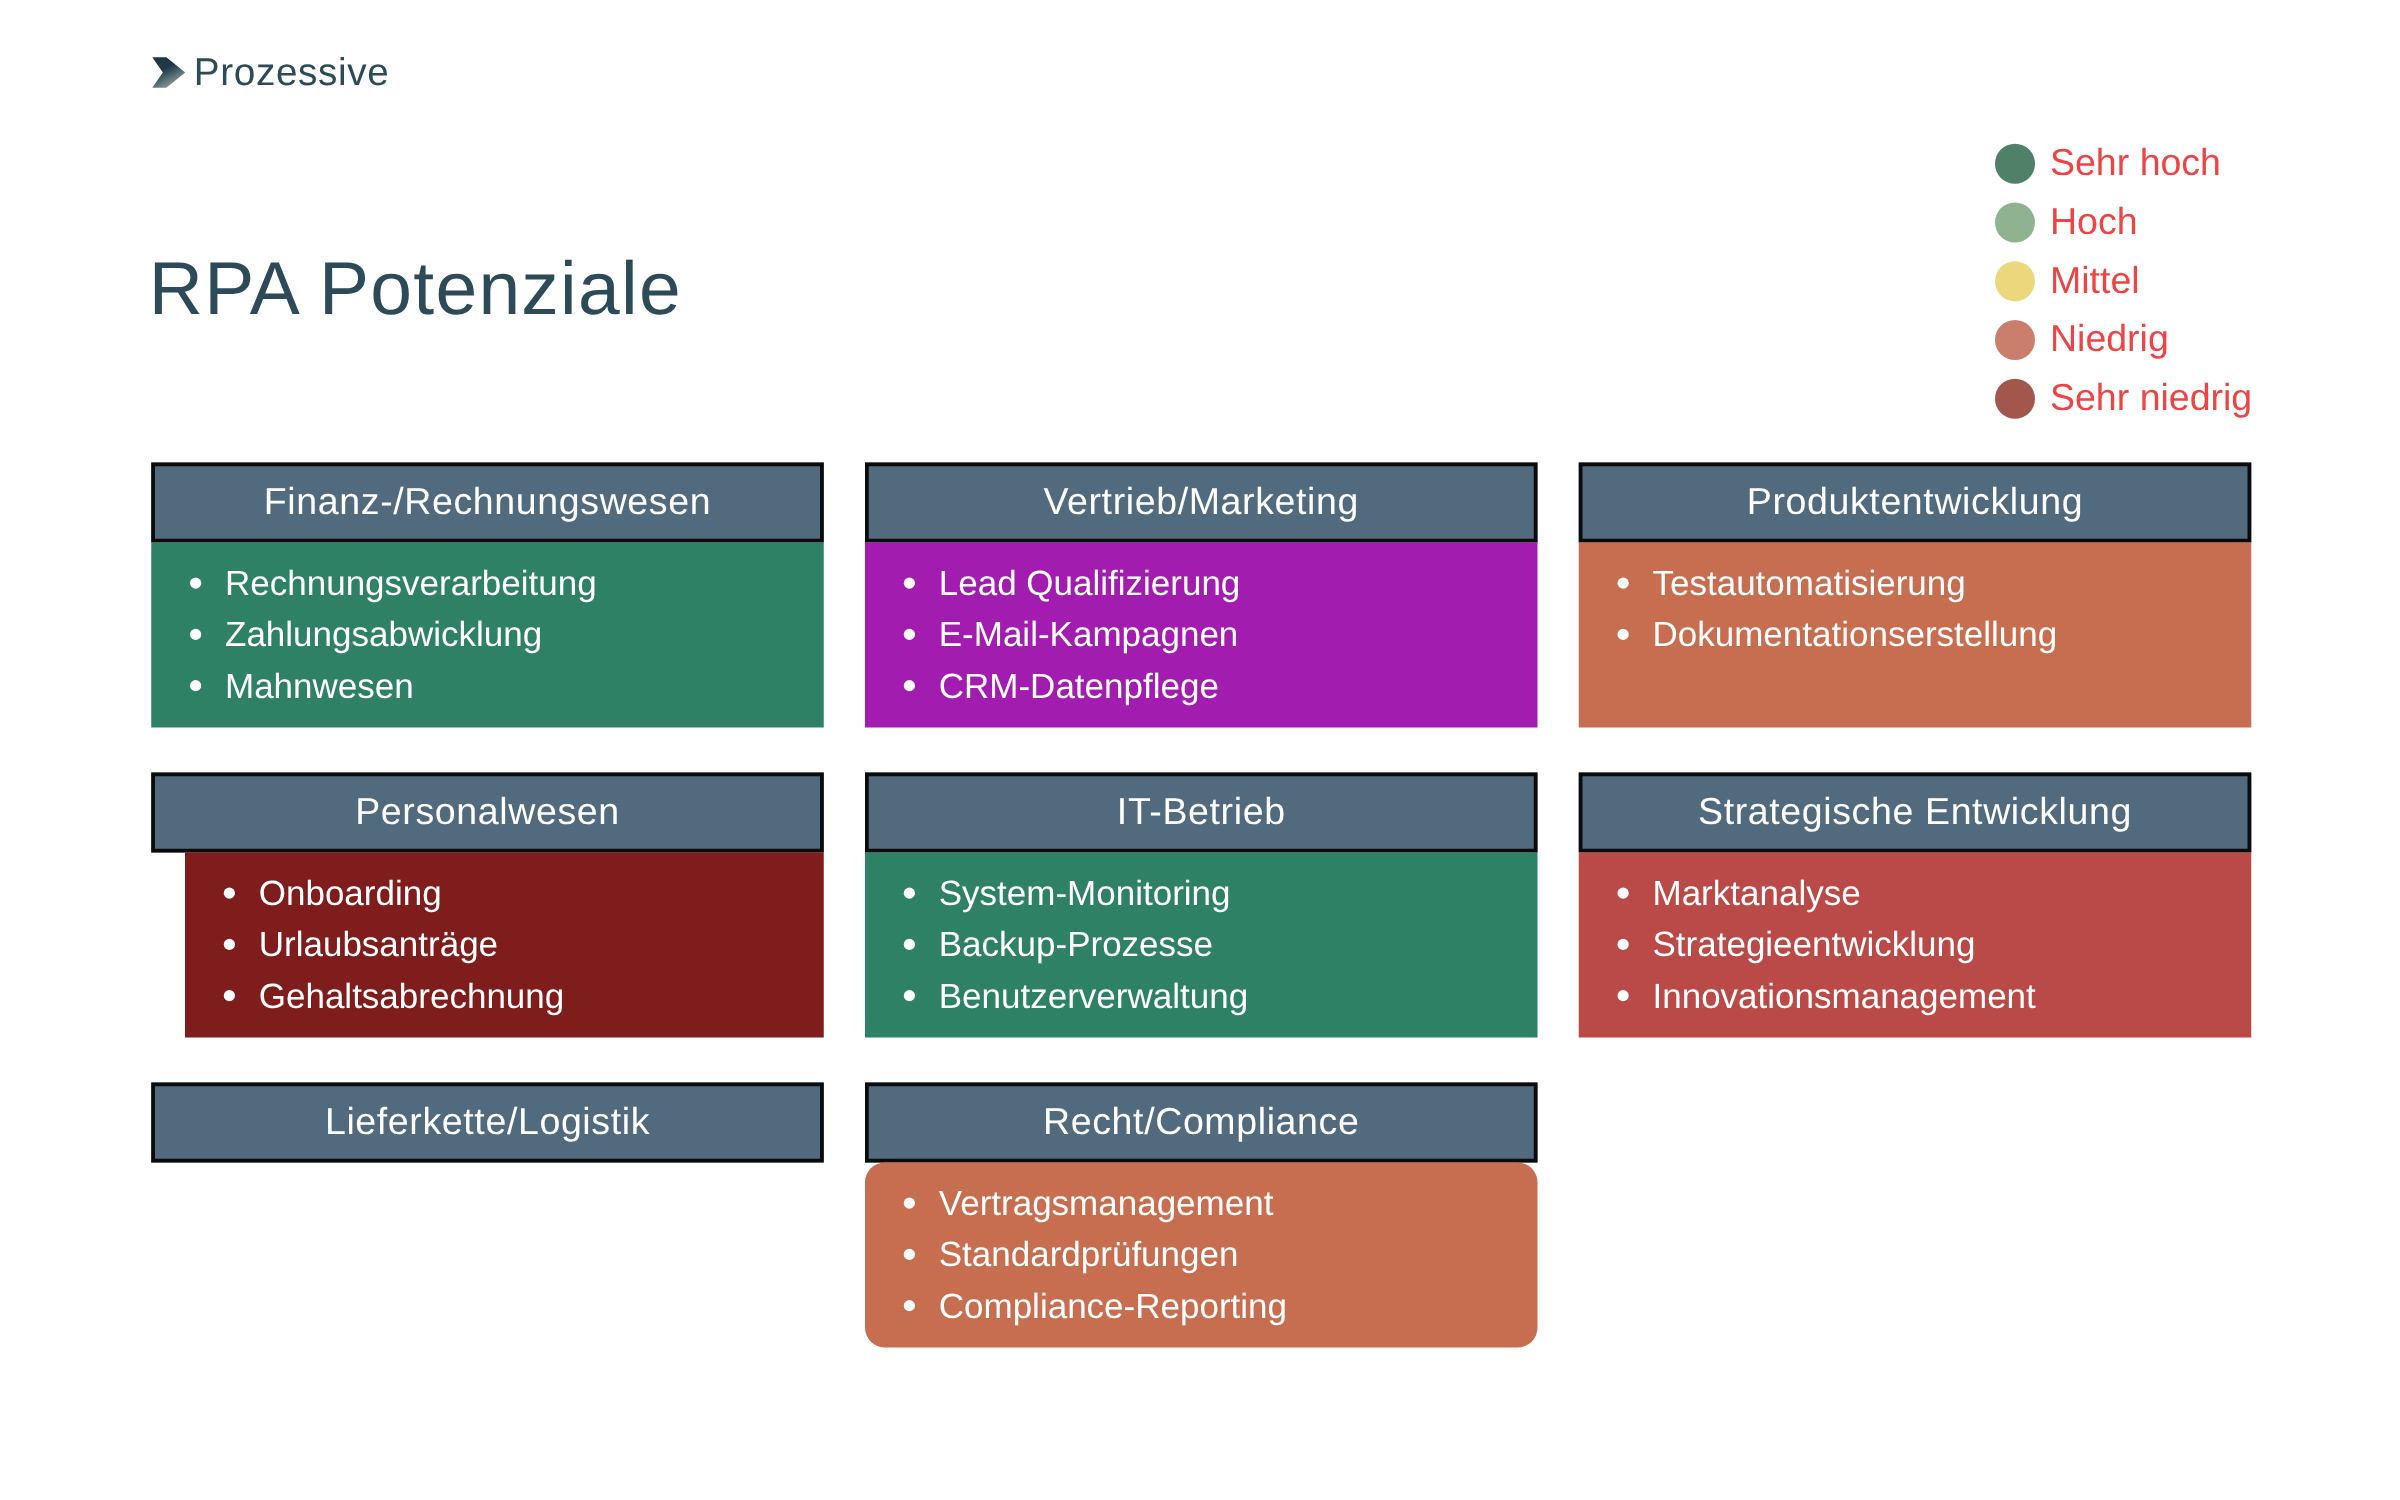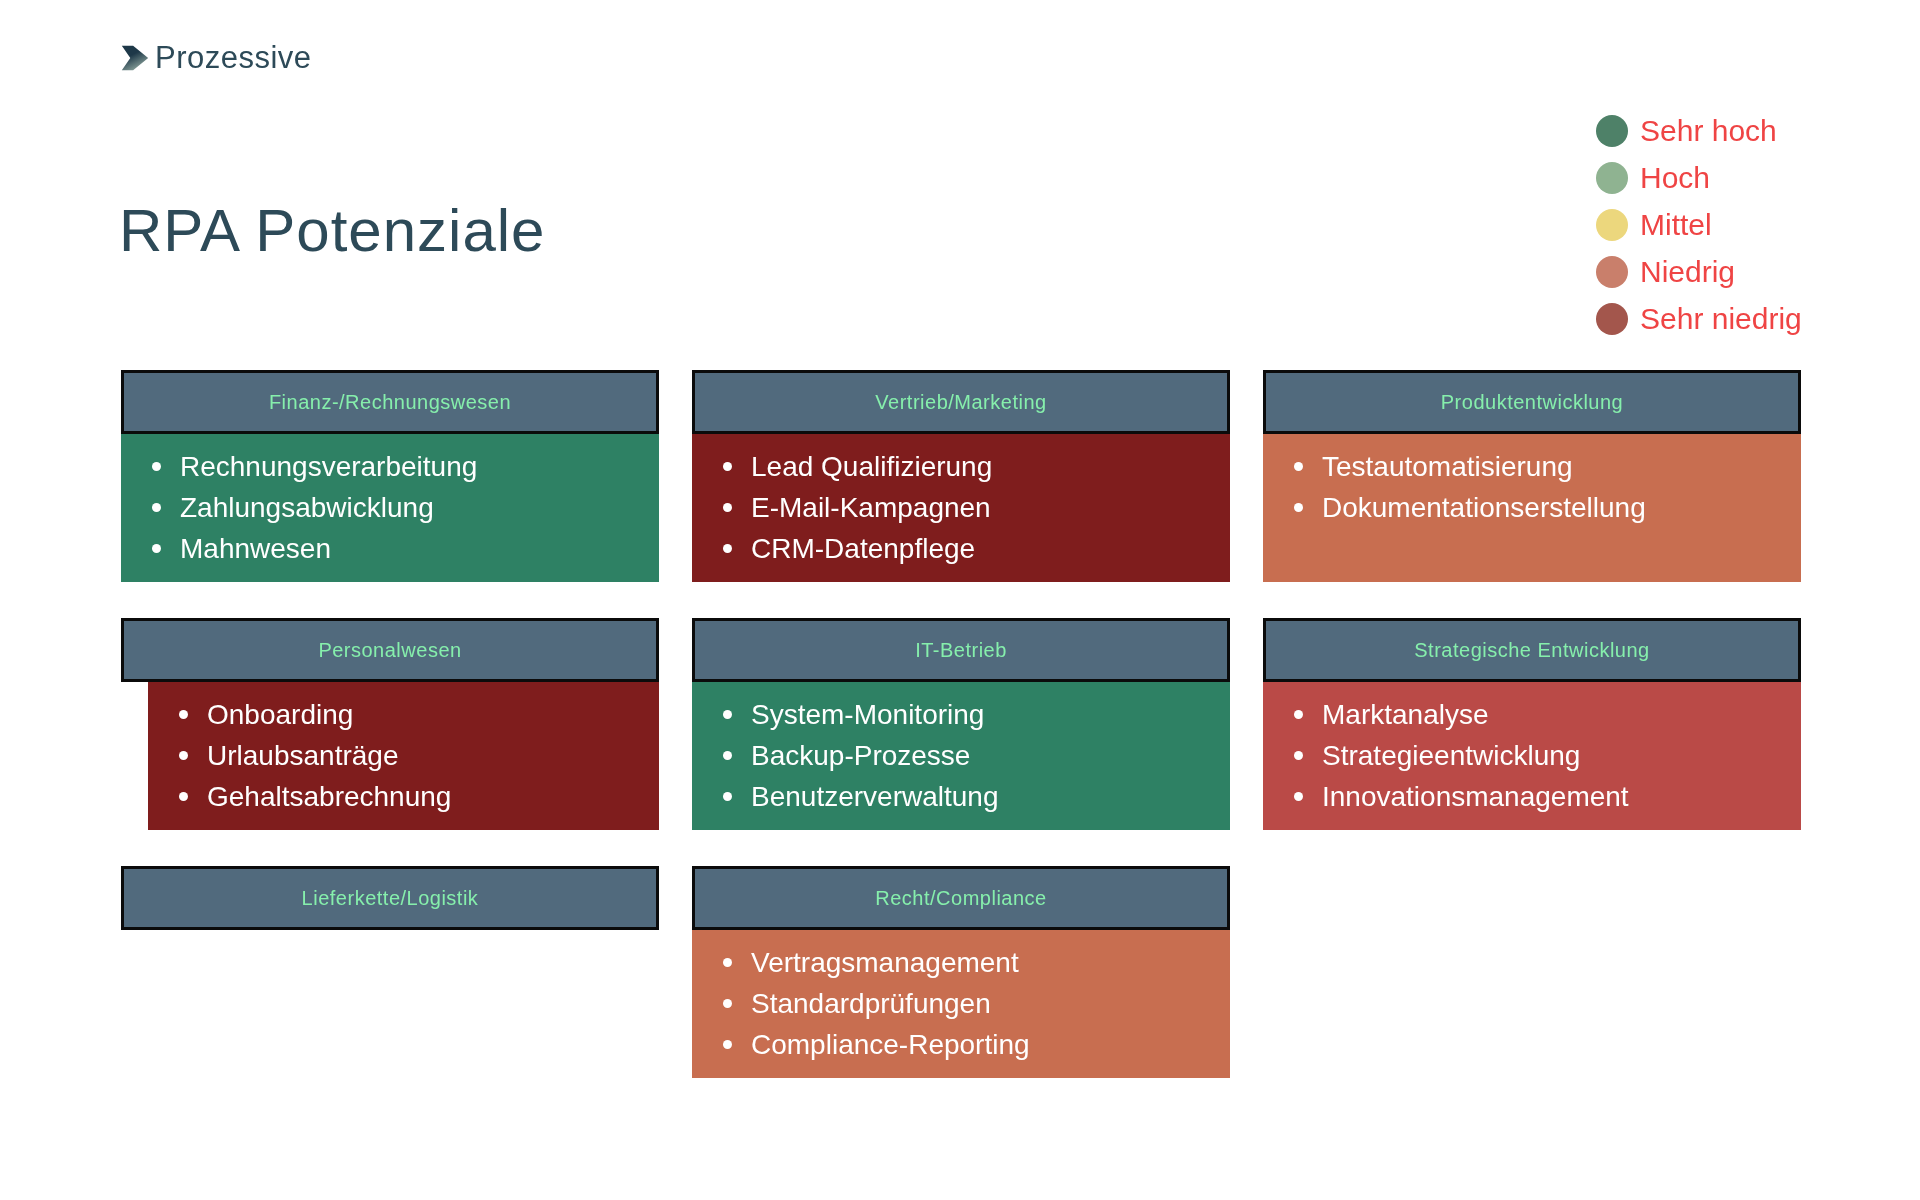--- a/index.html
+++ b/index.html
@@ -45,21 +45,21 @@
     column-gap: 33px; row-gap: 36px;
   }
   .card { display: flex; flex-direction: column; }
   .card-header {
     height: 64px;
     background: #516a7d;
     border: 3px solid #0b0b0b;
     display: flex; align-items: center; justify-content: center;
   }
   .card-header span {
-    color: #86efac; font-size: 20px; font-weight: 400; letter-spacing: 0.5px;
+    color: #ffffff; font-size: 30px; font-weight: 400; letter-spacing: 0.5px;
     white-space: nowrap;
   }
   .card-body {
     height: 148px;
     padding: 12px 10px 16px 31px;
   }
   .card-list { list-style: none; }
   .card-list li {
     display: flex; align-items: center;
     height: 41px;
@@ -136,21 +136,21 @@
             <span>Mahnwesen</span>
           </li>
       </ul>
     </div>
   </section>
 
   <section class="card">
     <header class="card-header">
       <span>Vertrieb/Marketing</span>
     </header>
-    <div class="card-body" style="background-color: #7f1d1d;">
+    <div class="card-body" style="background-color: #a21caf;">
       <ul class="card-list">
         <li>
             <span class="bullet"></span>
             <span>Lead Qualifizierung</span>
           </li>
         <li>
             <span class="bullet"></span>
             <span>E-Mail-Kampagnen</span>
           </li>
         <li>
@@ -249,21 +249,21 @@
   <section class="card">
     <header class="card-header">
       <span>Lieferkette/Logistik</span>
     </header>
   </section>
 
   <section class="card">
     <header class="card-header">
       <span>Recht/Compliance</span>
     </header>
-    <div class="card-body" style="background-color: rgb(200, 110, 80);">
+    <div class="card-body" style="background-color: rgb(200, 110, 80); border-radius: 16px;">
       <ul class="card-list">
         <li>
             <span class="bullet"></span>
             <span>Vertragsmanagement</span>
           </li>
         <li>
             <span class="bullet"></span>
             <span>Standardprüfungen</span>
           </li>
         <li>

